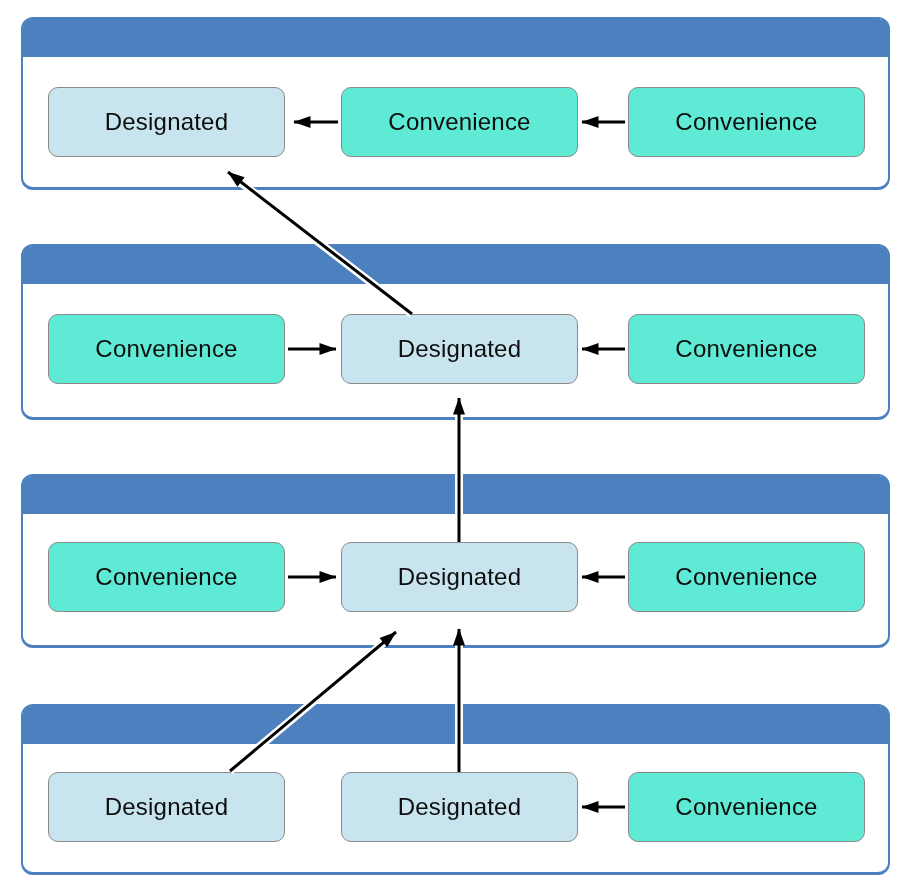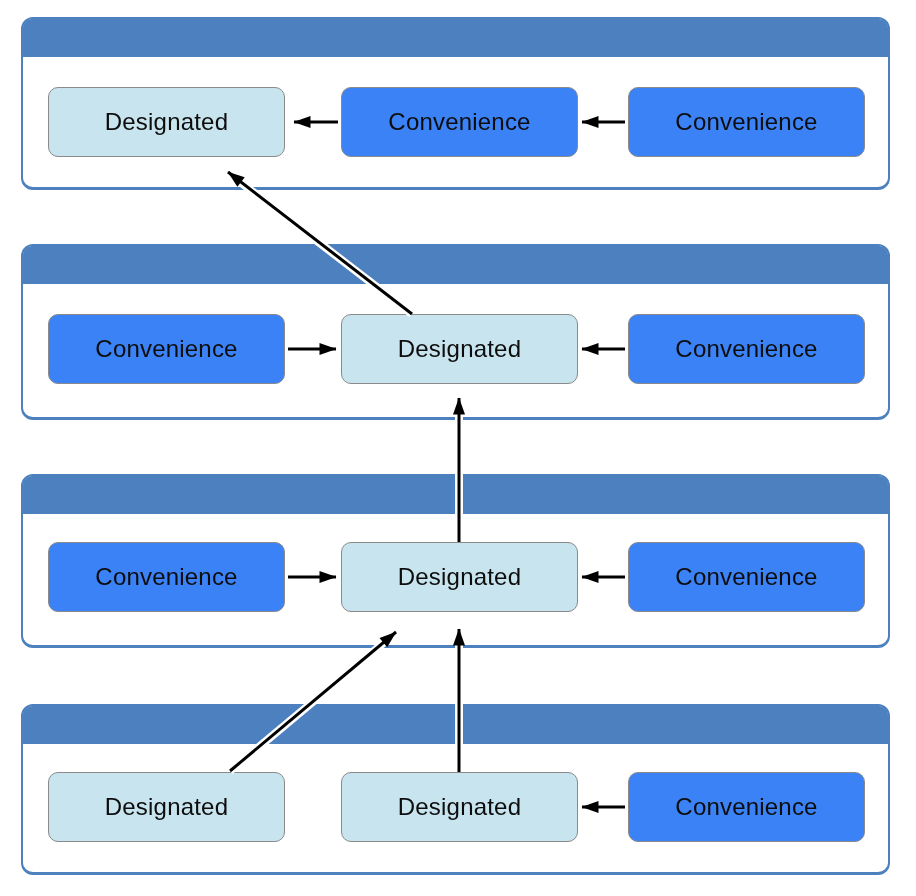--- a/index.html
+++ b/index.html
@@ -39,21 +39,21 @@
     border-radius: 10px;
     box-sizing: border-box;
     display: flex;
     align-items: center;
     justify-content: center;
     font-size: 24px;
     color: #0d0d0d;
     letter-spacing: 0.2px;
   }
   .node.designated  { background: #c8e4ee; align-items: center; }
-  .node.convenience { background: #3b82f6; }
+  .node.convenience { background: #5eead4; }
   .n-left  { left: 25px; }
   .n-mid   { left: 318px; }
   .n-right { left: 605px; }
   .p1 .node, .p2 .node { top: 68px; }
   .p3 .node, .p4 .node { top: 66px; }
 
   .arrow-layer {
     position: absolute;
     left: 0; top: 0;
     width: 916px; height: 896px;

